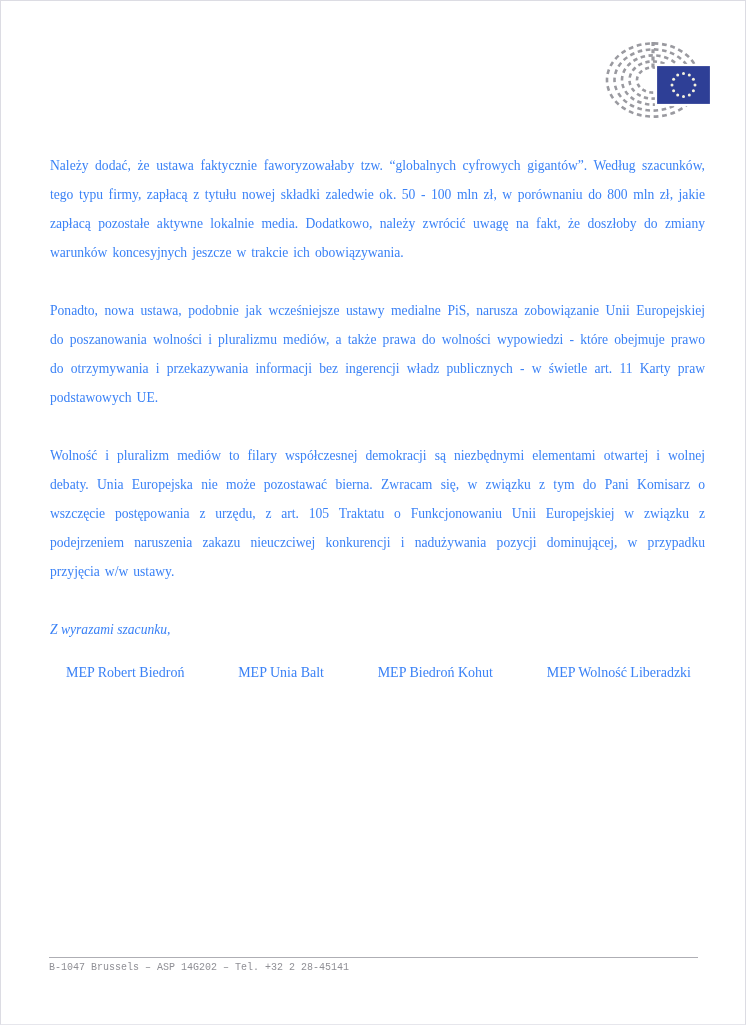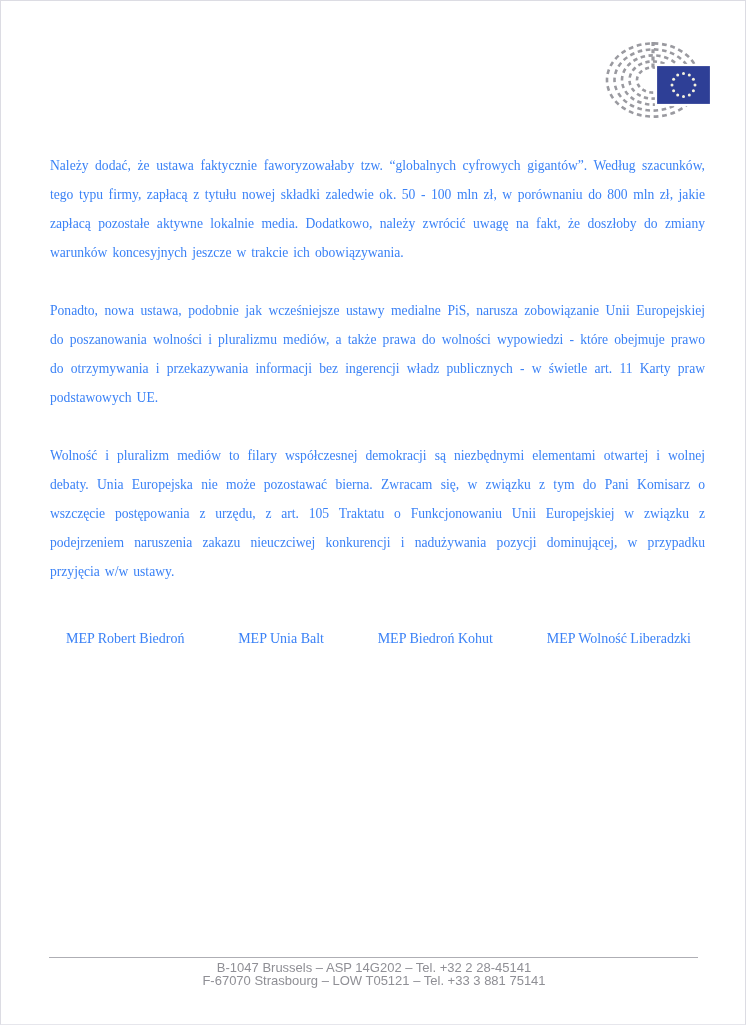--- a/index.html
+++ b/index.html
@@ -43,37 +43,36 @@
   }
   .closing {
     margin: 0;
     font-size: 13.6px;
     line-height: 29px;
     font-style: italic;
   }
   .signatures {
     display: flex;
     justify-content: space-between;
-    margin-top: 44px;
+    margin-top: 20px;
     padding: 0 14px 0 16px;
     font-size: 14px;
     line-height: 18px;
     white-space: nowrap;
   }
   
   .footer {
     position: absolute;
     left: 48px;
     top: 956px;
     width: 650px;
-    font-family: Liberation Sans, sans-serif;
+    font-family: Liberation Mono, monospace;
     color: #8f8f95;
-    font-size: 13px;
+    font-size: 10px;
     line-height: 13px;
-    text-align: center;
   }
   .footer-rule {
     border: none;
     border-top: 1px solid #aeaeb4;
     margin: 0 0 3px 0;
     width: 649px;
   }
 </style>
 </head>
 <body>
@@ -109,28 +108,28 @@
           <circle cx="74.7" cy="36.1" r="1.5"></circle>
         </g>
       </g>
     </svg>
   </div>
 
   <div class="letter">
     <p class="para">Należy dodać, że ustawa faktycznie faworyzowałaby tzw. “globalnych cyfrowych gigantów”. Według szacunków, tego typu firmy, zapłacą z tytułu nowej składki zaledwie ok. 50 - 100 mln zł, w porównaniu do 800 mln zł, jakie zapłacą pozostałe aktywne lokalnie media. Dodatkowo, należy zwrócić uwagę na fakt, że doszłoby do zmiany warunków koncesyjnych jeszcze w trakcie ich obowiązywania.</p>
     <p class="para">Ponadto, nowa ustawa, podobnie jak wcześniejsze ustawy medialne PiS, narusza zobowiązanie Unii Europejskiej do poszanowania wolności i pluralizmu mediów, a także prawa do wolności wypowiedzi - które obejmuje prawo do otrzymywania i przekazywania informacji bez ingerencji władz publicznych - w świetle art. 11 Karty praw podstawowych UE.</p>
     <p class="para">Wolność i pluralizm mediów to filary współczesnej demokracji są niezbędnymi elementami otwartej i wolnej debaty. Unia Europejska nie może pozostawać bierna. Zwracam się, w związku z tym do Pani Komisarz o wszczęcie postępowania z urzędu, z art. 105 Traktatu o Funkcjonowaniu Unii Europejskiej w związku z podejrzeniem naruszenia zakazu nieuczciwej konkurencji i nadużywania pozycji dominującej, w przypadku przyjęcia w/w ustawy.</p>
+    <p class="closing">Z wyrazami szacunku,</p>
 
     <div class="signatures">
       <span>MEP Robert Biedroń</span>
       <span>MEP Unia Balt</span>
       <span>MEP Biedroń Kohut</span>
       <span>MEP Wolność Liberadzki</span>
     </div>
   </div>
 
   <div class="footer">
     <hr class="footer-rule">
     <div>B-1047 Brussels – ASP 14G202 – Tel. +32 2 28-45141</div>
-    <div>F-67070 Strasbourg – LOW T05121 – Tel. +33 3 881 75141</div>
   </div>
 
 </div>
 
 </body></html>

